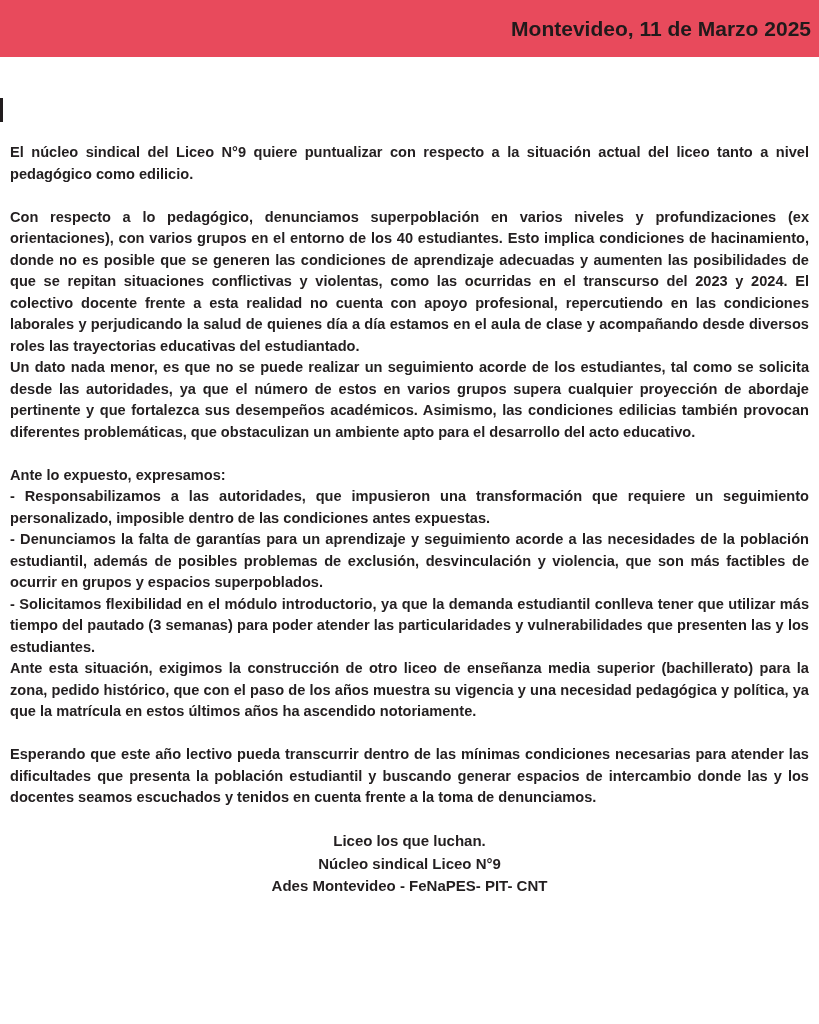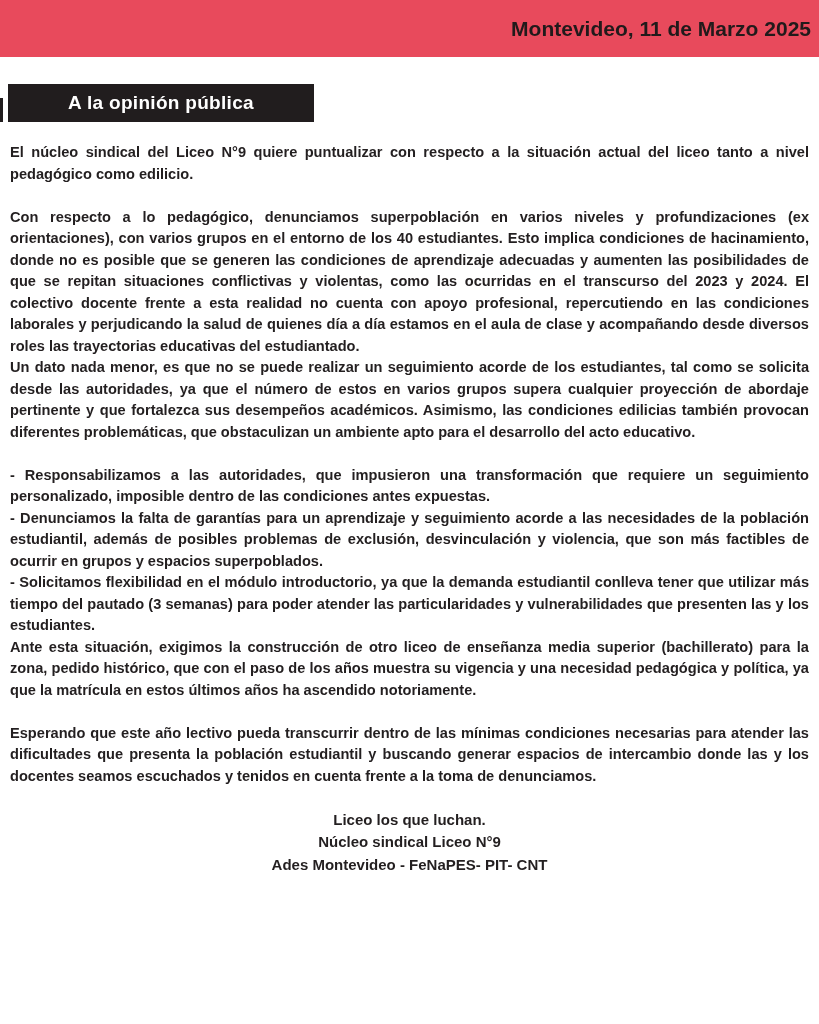--- a/index.html
+++ b/index.html
@@ -54,28 +54,26 @@
 </head>
 <body>
 
 <div class="page">
 
   <header class="header-bar">
     <span class="header-date">Montevideo, 11 de Marzo 2025</span>
   </header>
 
   <div class="banner-notch"></div>
-  <div class="banner">
-    <span>A la opinión pública</span>
-  </div>
 
   <main class="body-text">
     <p class="para gap">El núcleo sindical del Liceo N°9 quiere puntualizar con respecto a la situación actual del liceo tanto a nivel pedagógico como edilicio.</p>
     <p class="para">Con respecto a lo pedagógico, denunciamos superpoblación en varios niveles y profundizaciones (ex orientaciones), con varios grupos en el entorno de los 40 estudiantes. Esto implica condiciones de hacinamiento, donde no es posible que se generen las condiciones de aprendizaje adecuadas y aumenten las posibilidades de que se repitan situaciones conflictivas y violentas, como las ocurridas en el transcurso del 2023 y 2024. El colectivo docente frente a esta realidad no cuenta con apoyo profesional, repercutiendo en las condiciones laborales y perjudicando la salud de quienes día a día estamos en el aula de clase y acompañando desde diversos roles las trayectorias educativas del estudiantado.</p>
     <p class="para gap">Un dato nada menor, es que no se puede realizar un seguimiento acorde de los estudiantes, tal como se solicita desde las autoridades, ya que el número de estos en varios grupos supera cualquier proyección de abordaje pertinente y que fortalezca sus desempeños académicos. Asimismo, las condiciones edilicias también provocan diferentes problemáticas, que obstaculizan un ambiente apto para el desarrollo del acto educativo.</p>
+    <p class="para">Ante lo expuesto, expresamos:</p>
     <p class="para">- Responsabilizamos a las autoridades, que impusieron una transformación que requiere un seguimiento personalizado, imposible dentro de las condiciones antes expuestas.</p>
     <p class="para">- Denunciamos la falta de garantías para un aprendizaje y seguimiento acorde a las necesidades de la población estudiantil, además de posibles problemas de exclusión, desvinculación y violencia, que son más factibles de ocurrir en grupos y espacios superpoblados.</p>
     <p class="para">- Solicitamos flexibilidad en el módulo introductorio, ya que la demanda estudiantil conlleva tener que utilizar más tiempo del pautado (3 semanas) para poder atender las particularidades y vulnerabilidades que presenten las y los estudiantes.</p>
     <p class="para gap">Ante esta situación, exigimos la construcción de otro liceo de enseñanza media superior (bachillerato) para la zona, pedido histórico, que con el paso de los años muestra su vigencia y una necesidad pedagógica y política, ya que la matrícula en estos últimos años ha ascendido notoriamente.</p>
     <p class="para gap">Esperando que este año lectivo pueda transcurrir dentro de las mínimas condiciones necesarias para atender las dificultades que presenta la población estudiantil y buscando generar espacios de intercambio donde las y los docentes seamos escuchados y tenidos en cuenta frente a la toma de denunciamos.</p>
 
     <div class="signoff">
       <p>Liceo los que luchan.</p>
       <p>Núcleo sindical Liceo N°9</p>
       <p>Ades Montevideo - FeNaPES- PIT- CNT</p>

